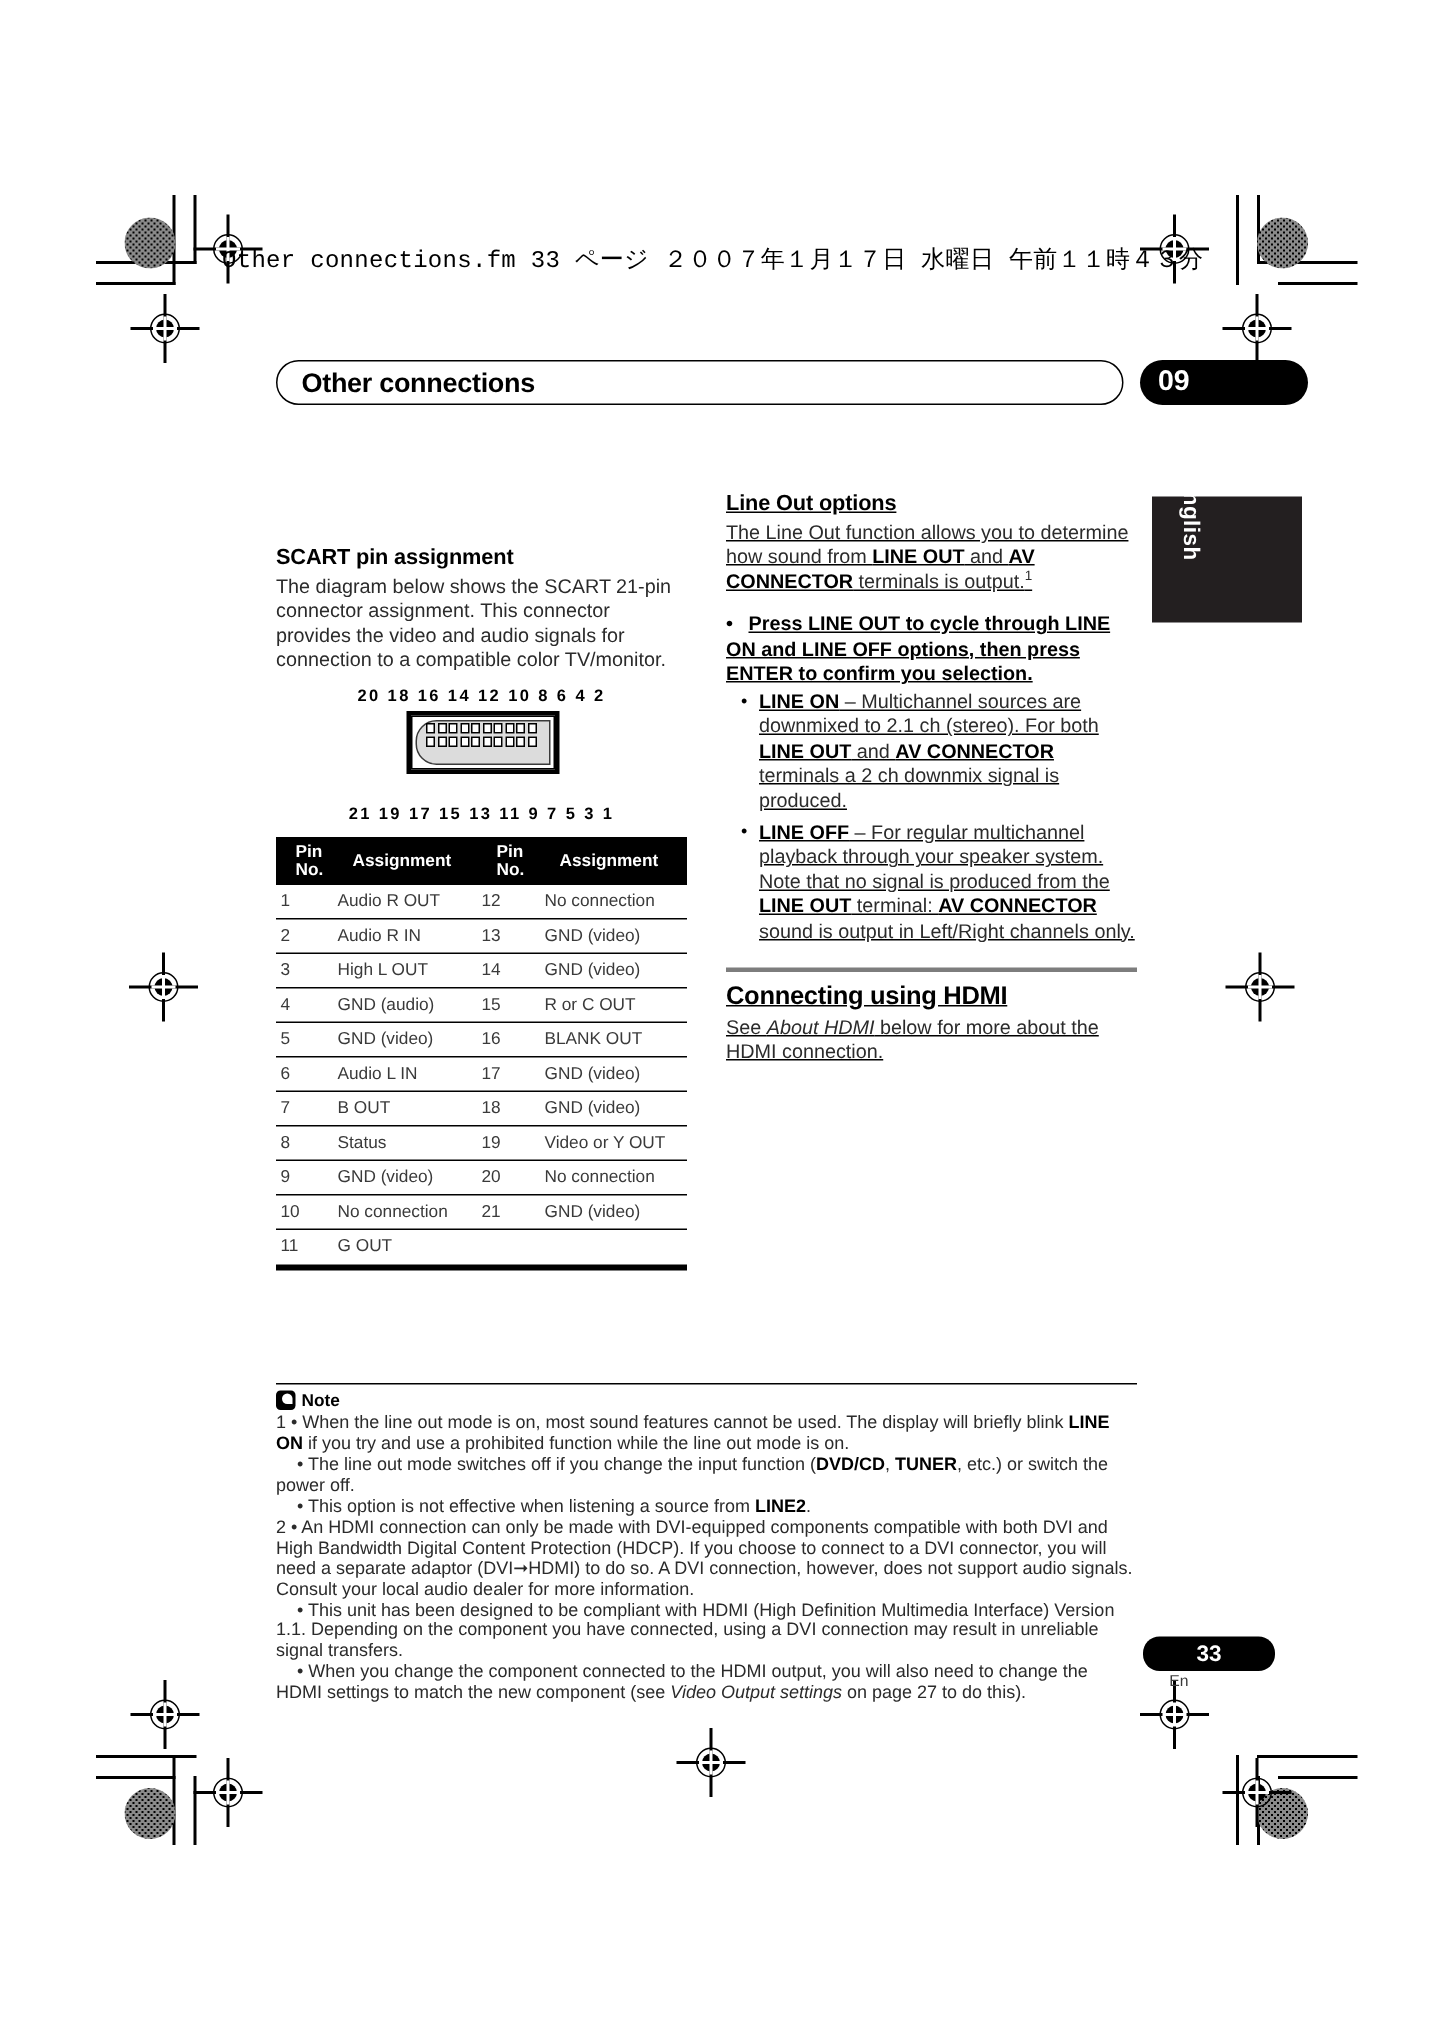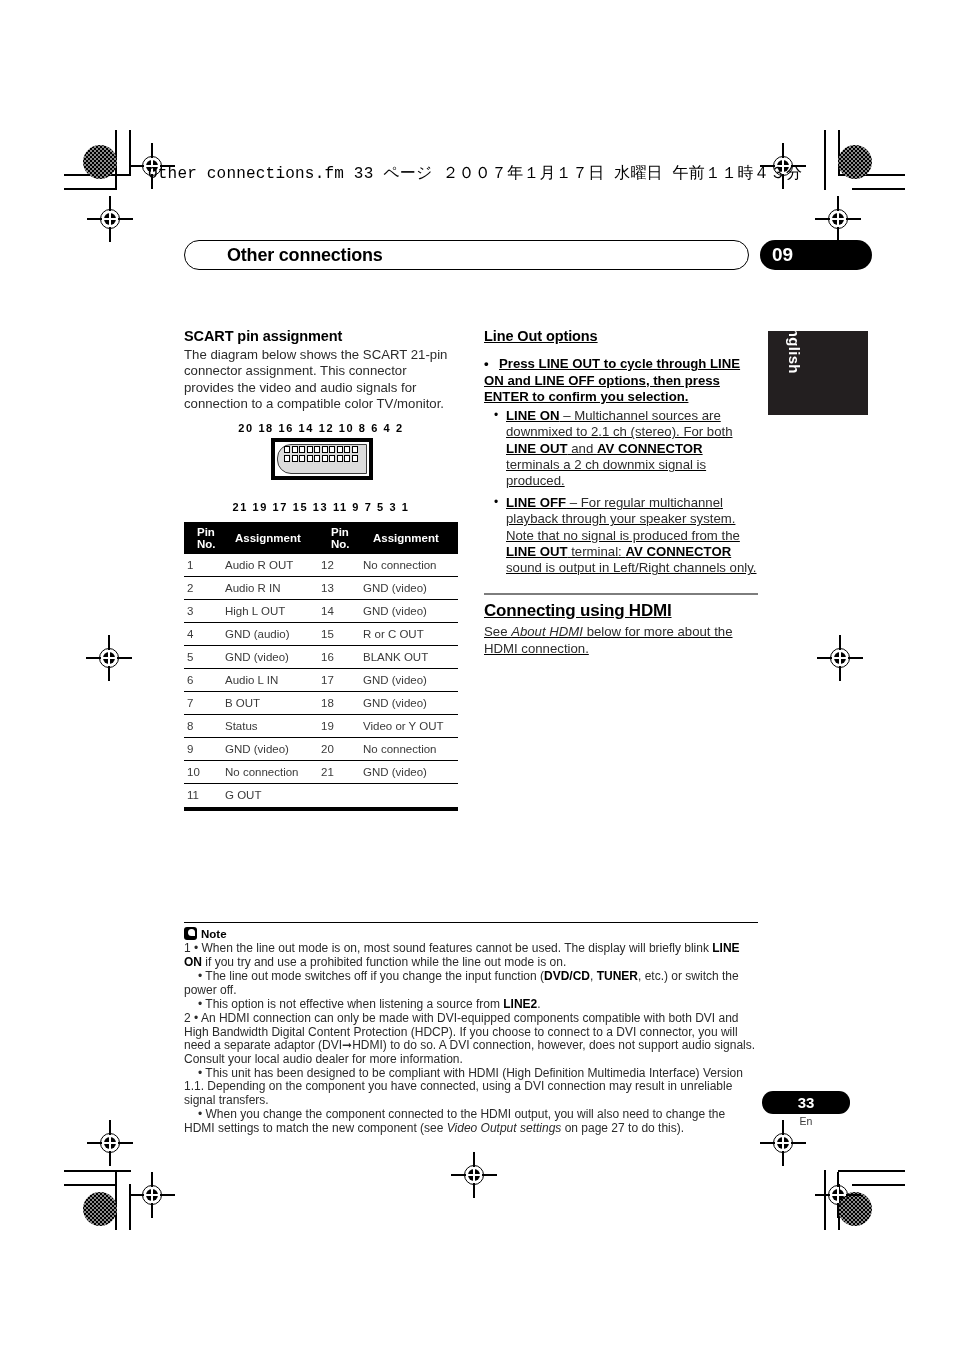--- a/index.html
+++ b/index.html
@@ -79,21 +79,20 @@
     border: 1.6px solid #000;
     border-radius: 16px;
     box-sizing: border-box;
   }
   .chapter-title {
     position: absolute;
     left: 16px; top: 4px;
     font-size: 18px;
     font-weight: bold;
     letter-spacing: -0.2px;
-    margin-left: 26px;
   }
   .chapter-num {
     position: absolute;
     left: 760px; top: 240px;
     width: 112px; height: 30px;
     background: #000;
     border-radius: 15px;
     color: #fff;
     font-size: 19px;
     font-weight: bold;
@@ -122,21 +121,21 @@
     transform-origin: center center;
     letter-spacing: 0.3px;
   }
 
   
   .col {
     position: absolute;
     width: 274px;
     top: 328px;
   }
-  .col-left { left: 184px; }
+  .col-left { left: 184px; margin-top: 36px; }
   .col-right { left: 484px; text-decoration: underline; }
 
   h3.sec {
     margin: 0 0 3px 0;
     font-size: 14.5px;
     font-weight: bold;
     letter-spacing: -0.1px;
   }
   h2.sec-major {
     margin: 0 0 3px 0;
@@ -335,21 +334,21 @@
     border-radius: 11px;
     color: #fff;
     font-size: 15px;
     font-weight: bold;
     display: flex;
     align-items: center;
     justify-content: center;
   }
   .pagelang {
     position: absolute;
-    left: 762px; top: 1115px;
+    left: 742px; top: 1115px;
     width: 88px;
     text-align: center;
     font-size: 10.5px;
     color: #3a3a3a;
   }
 </style>
 </head>
 <body>
 
 <div id="page">
@@ -586,20 +585,23 @@
             <td></td>
             <td></td>
           </tr>
         </tbody>
     </table>
     <div class="table-foot-rule"></div>
   </div>
 
   <div class="col col-right">
     <h3 class="sec">Line Out options</h3>
+    <p class="body">
+      <span>The Line Out function allows you to determine how sound from </span><b>LINE OUT</b><span> and </span><b>AV CONNECTOR</b><span> terminals is output.</span><sup>1</sup>
+    </p>
 
     <ul class="lv1">
       <li>
         <span class="bul">•</span><span>Press LINE OUT to cycle through LINE ON and LINE OFF options, then press ENTER to confirm you selection.</span>
         <ul class="lv2">
           <li>
             <b>LINE ON</b><span> – Multichannel sources are downmixed to 2.1 ch (stereo). For both </span><b>LINE OUT</b><span> and </span><b>AV CONNECTOR</b><span> terminals a 2 ch downmix signal is produced.</span>
           </li>
           <li>
             <b>LINE OFF</b><span> – For regular multichannel playback through your speaker system. Note that no signal is produced from the </span><b>LINE OUT</b><span> terminal: </span><b>AV CONNECTOR</b><span> sound is output in Left/Right channels only.</span>

